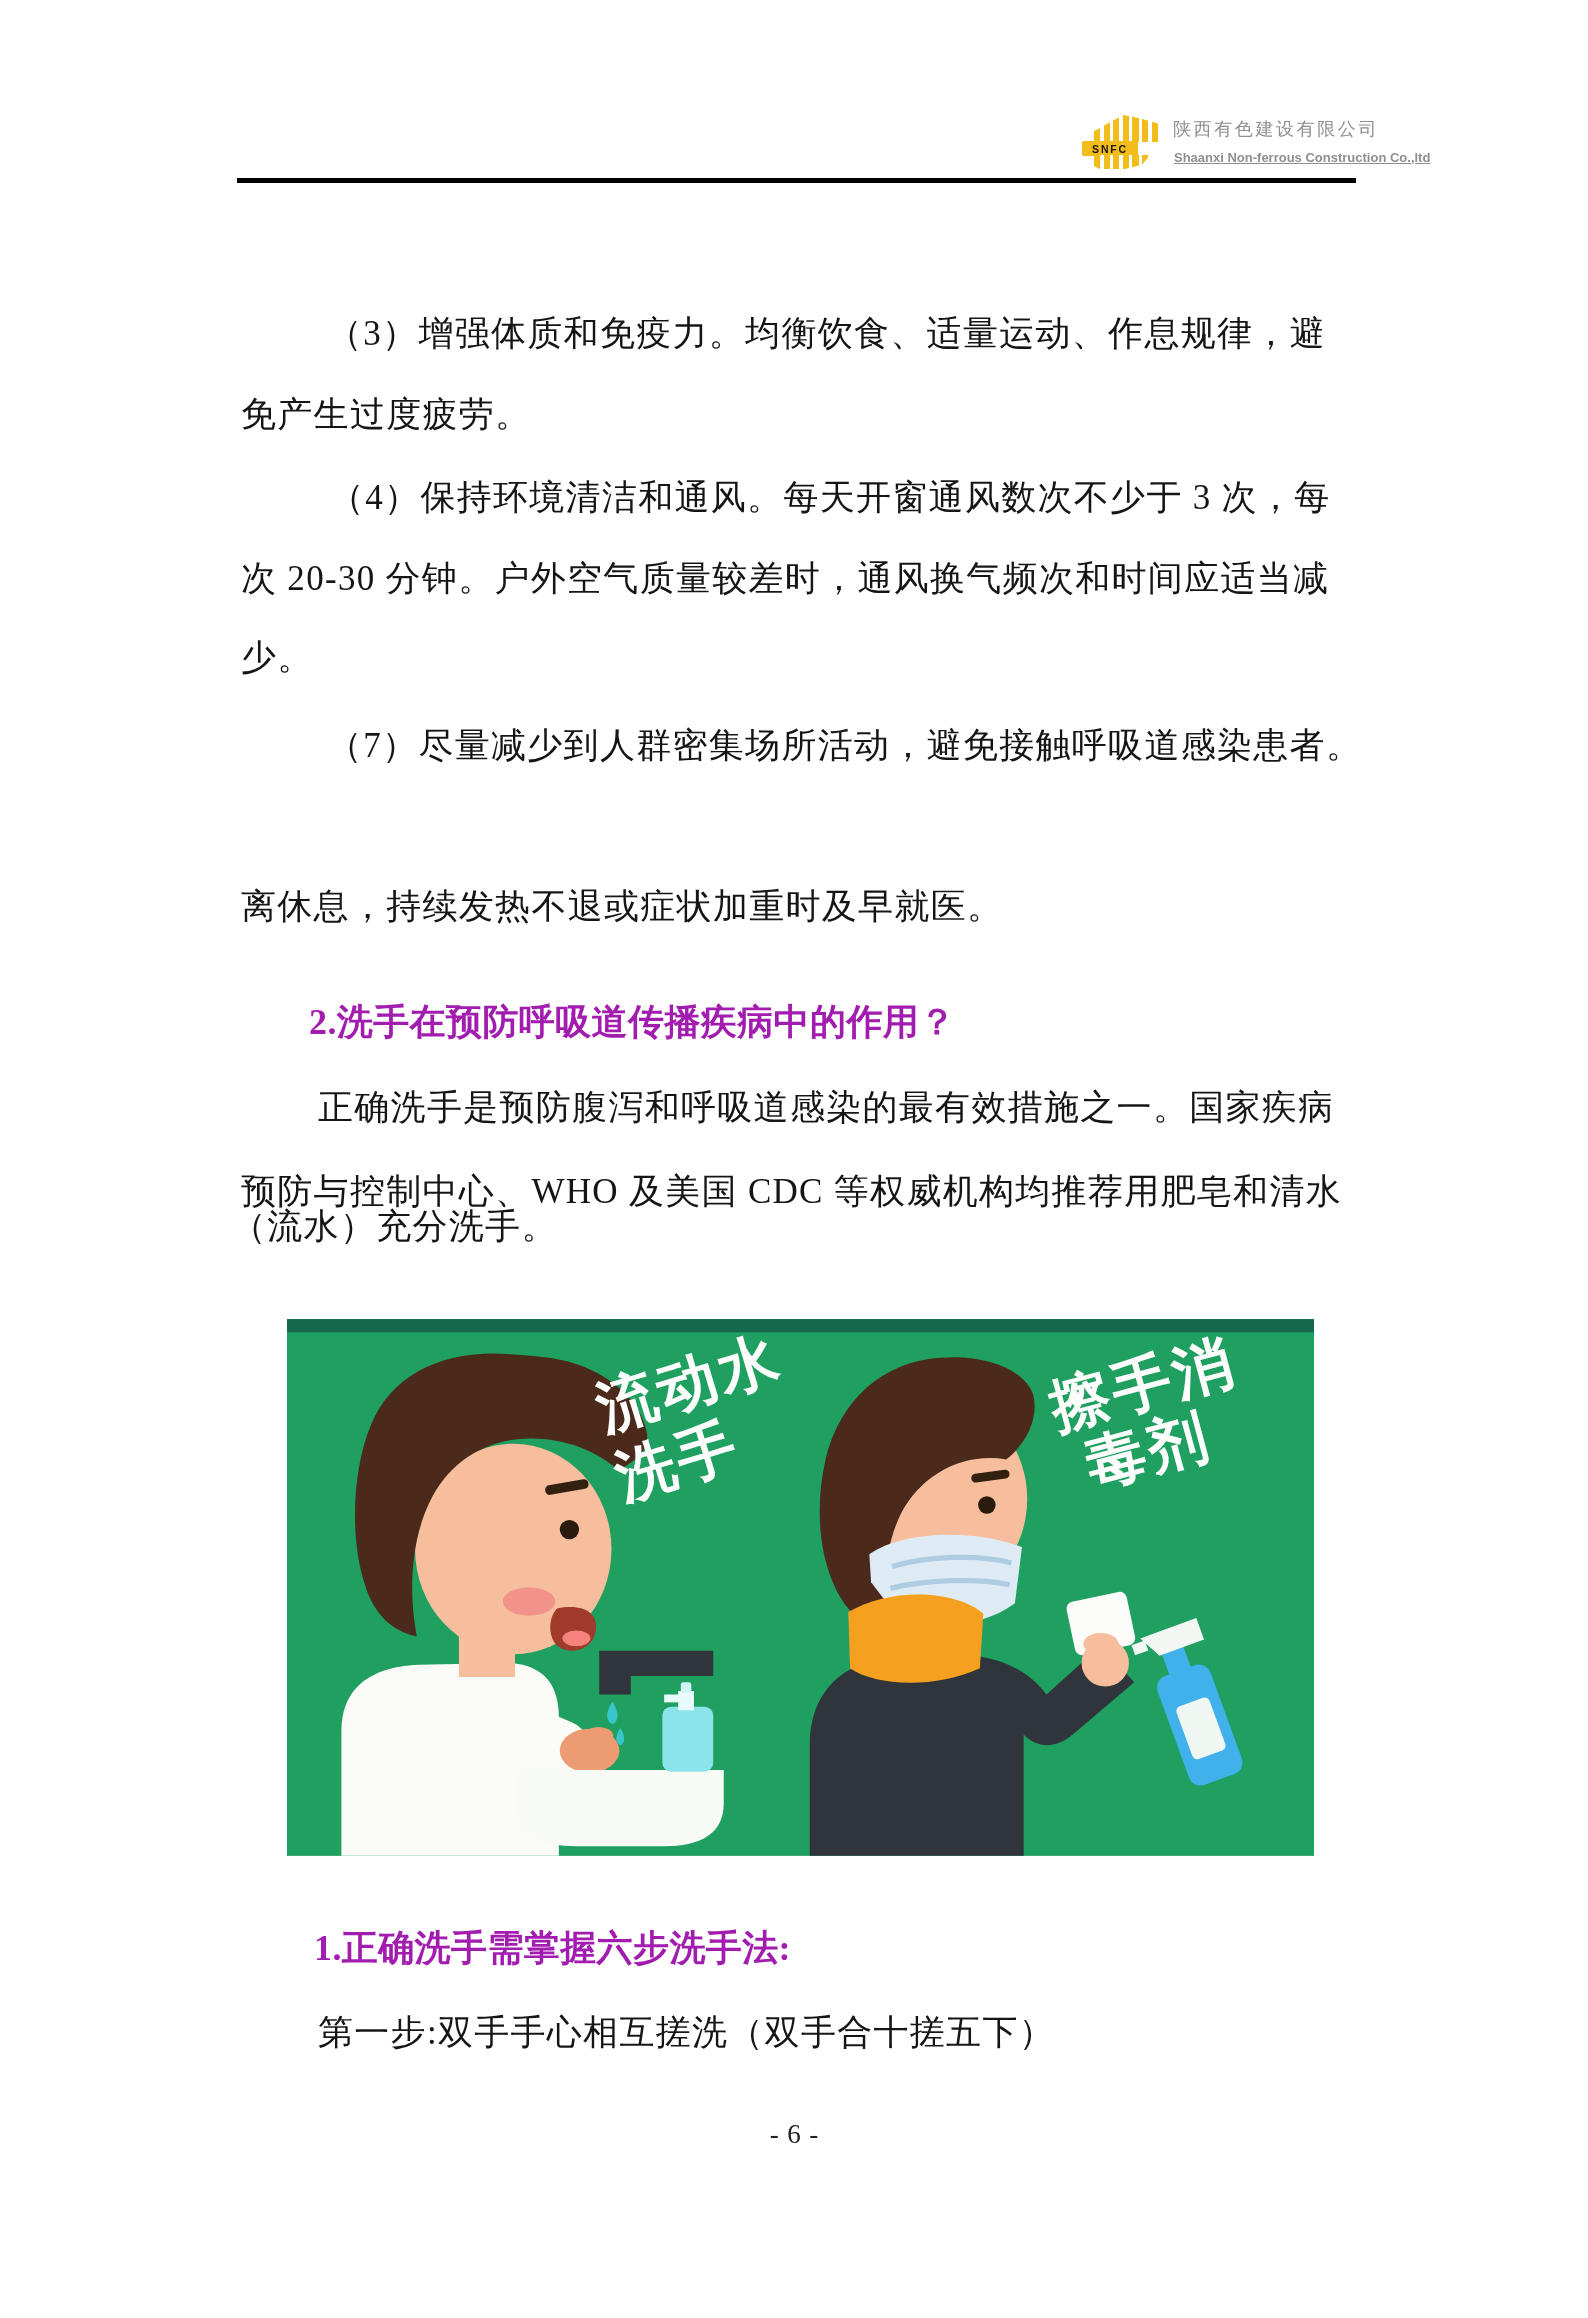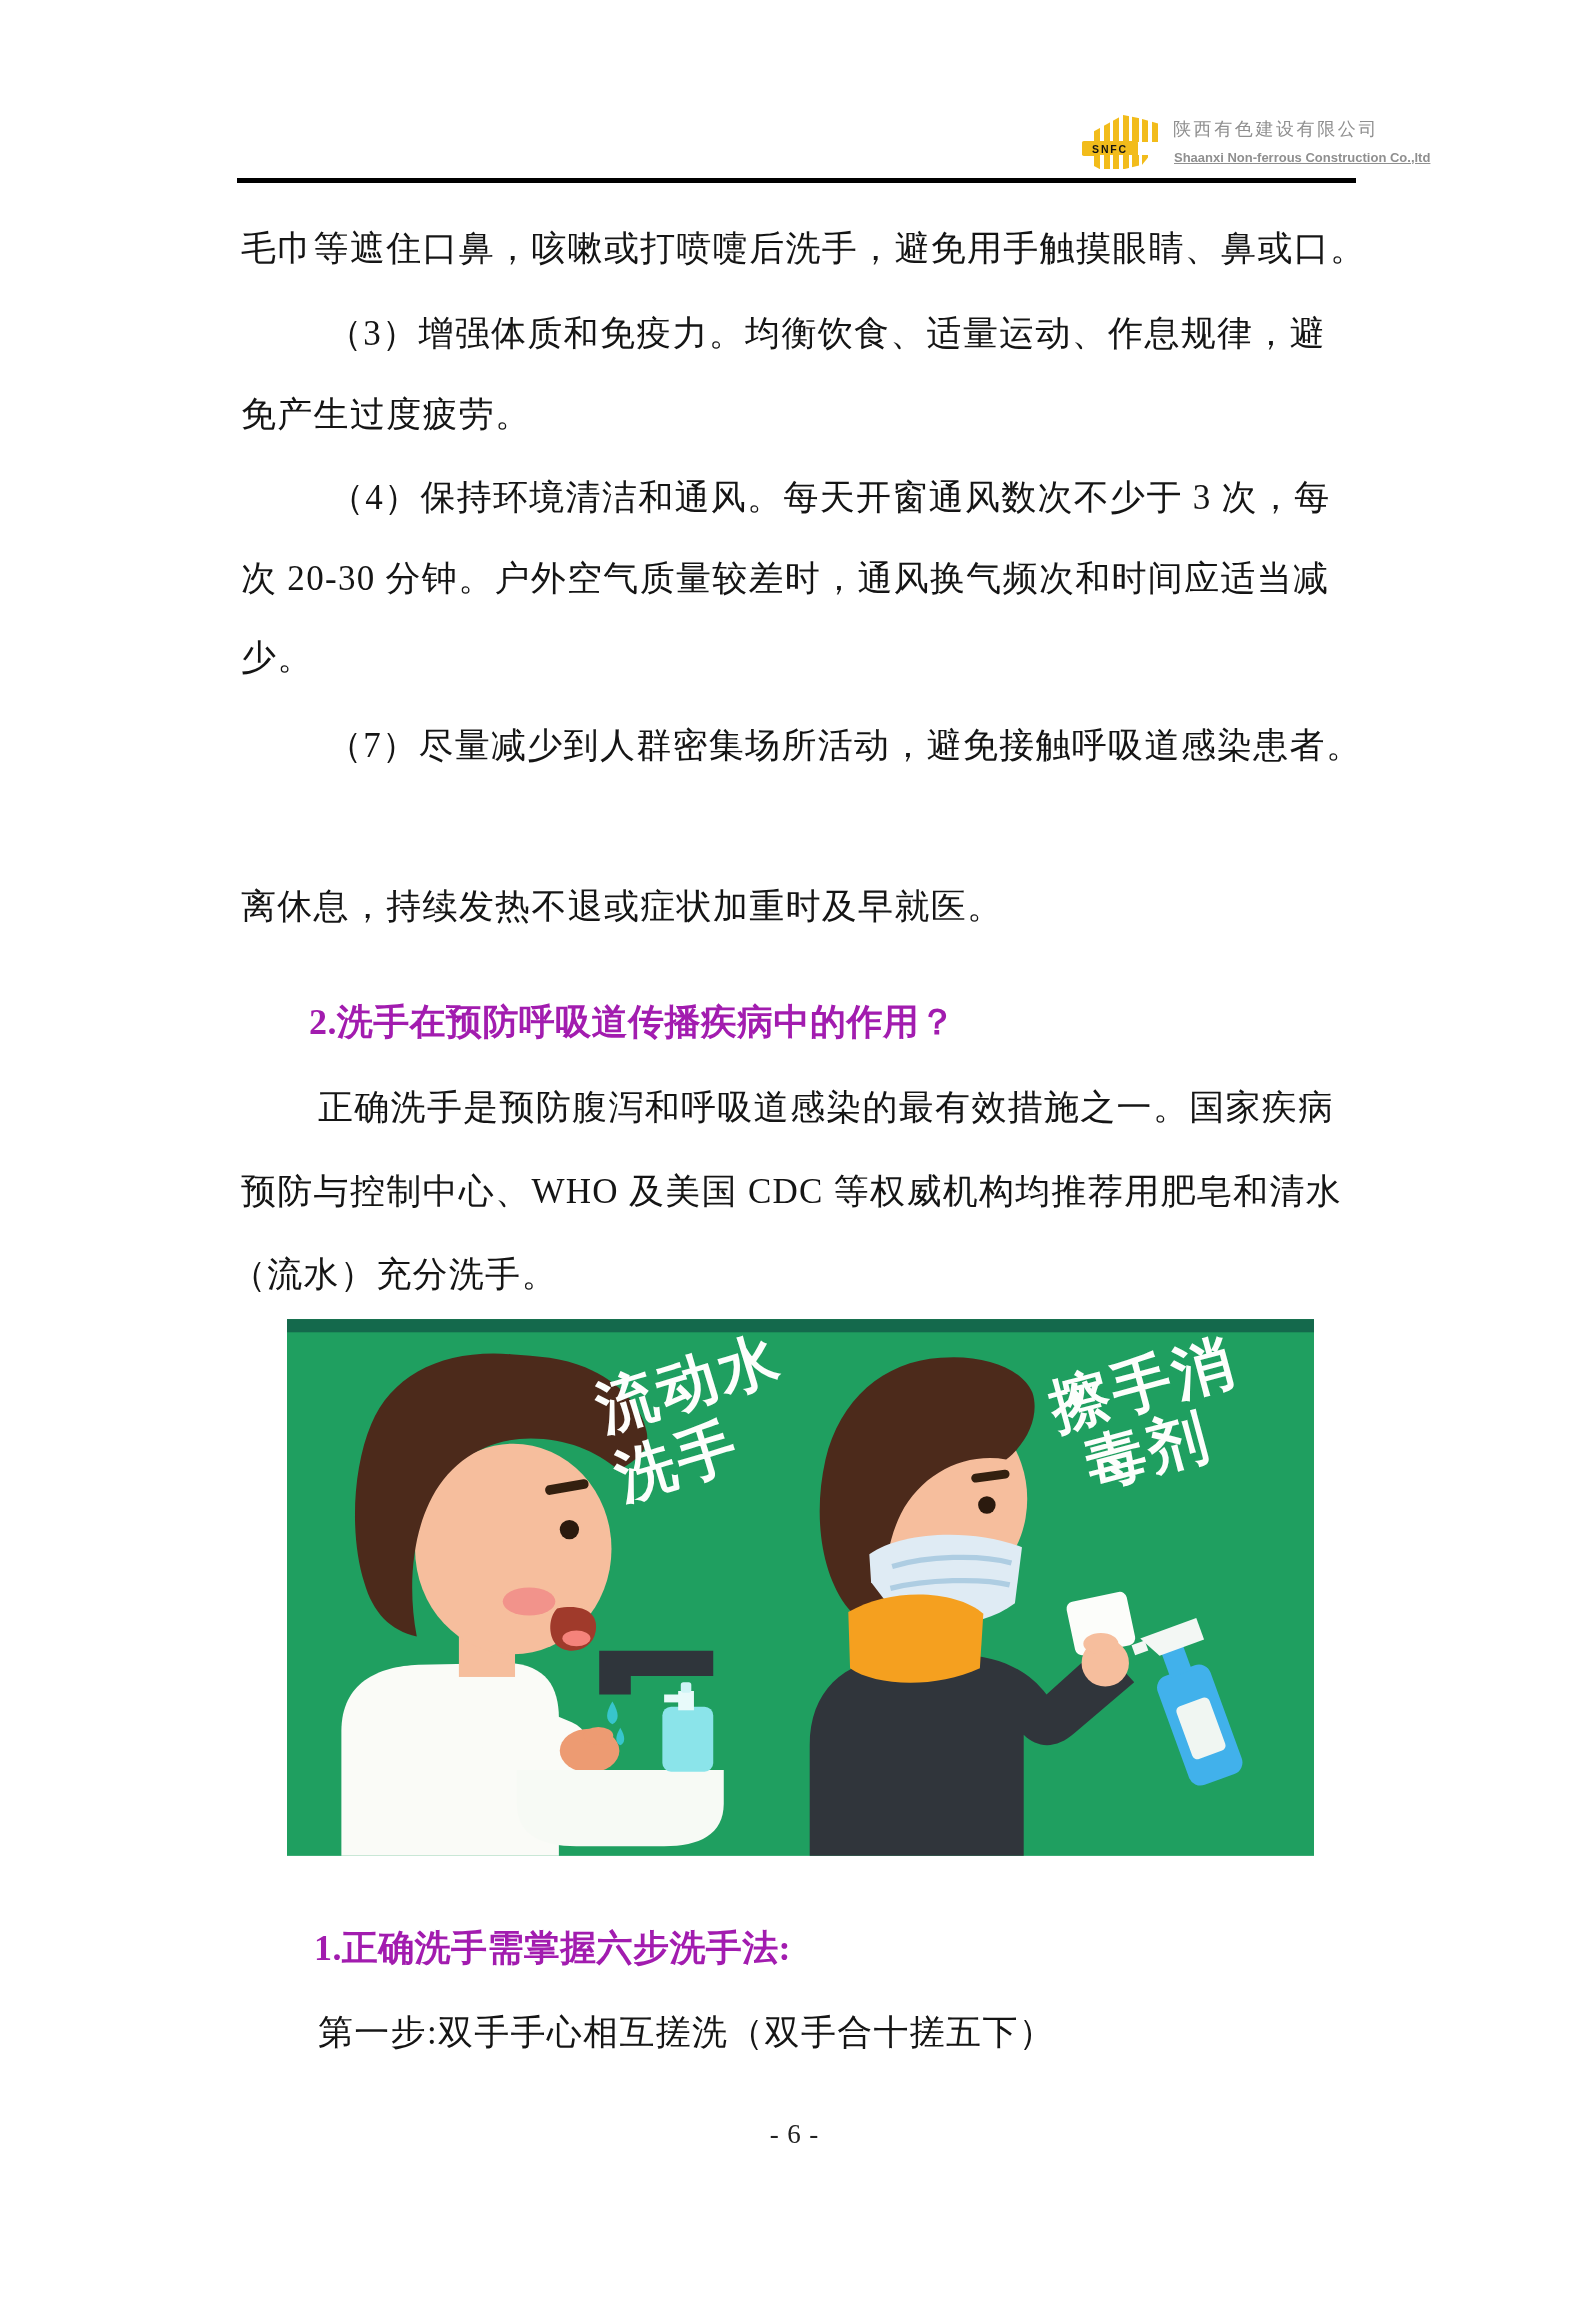--- a/index.html
+++ b/index.html
@@ -76,32 +76,31 @@
     <div class="logo-bars-top"></div>
     <div class="logo-band">
       <span>SNFC</span>
     </div>
     <div class="logo-bars-bottom"></div>
     <div class="company-cn">陕西有色建设有限公司</div>
     <div class="company-en">Shaanxi Non-ferrous Construction Co.,ltd</div>
   </div>
   <div class="header-rule"></div>
 
-  <div class="line" style="left:241px;top:225px">毛巾等遮住口鼻，咳嗽或打喷嚏后洗手，避免用手触摸眼睛、鼻或口。</div>
   <div class="line" style="left:327px;top:310px">（3）增强体质和免疫力。均衡饮食、适量运动、作息规律，避</div>
   <div class="line" style="left:241px;top:391px">免产生过度疲劳。</div>
   <div class="line" style="left:329px;top:474px">（4）保持环境清洁和通风。每天开窗通风数次不少于 3 次，每</div>
   <div class="line" style="left:241px;top:555px">次 20-30 分钟。户外空气质量较差时，通风换气频次和时间应适当减</div>
   <div class="line" style="left:241px;top:634px">少。</div>
   <div class="line" style="left:327px;top:722px">（7）尽量减少到人群密集场所活动，避免接触呼吸道感染患者。</div>
   <div class="line" style="left:241px;top:883px">离休息，持续发热不退或症状加重时及早就医。</div>
   <div class="line h" style="left:309px;top:999px">2.洗手在预防呼吸道传播疾病中的作用？</div>
   <div class="line" style="left:241px;top:1168px">预防与控制中心、WHO 及美国 CDC 等权威机构均推荐用肥皂和清水</div>
   <div class="line" style="left:318px;top:1084px">正确洗手是预防腹泻和呼吸道感染的最有效措施之一。国家疾病</div>
-  <div class="line" style="left:231px;top:1251px">（流水）充分洗手。</div>
+  <div class="line" style="left:231px;top:1203px">（流水）充分洗手。</div>
   <div class="line h" style="left:314px;top:1925px">1.正确洗手需掌握六步洗手法:</div>
   <div class="line" style="left:318px;top:2009px">第一步:双手手心相互搓洗（双手合十搓五下）</div>
 
   <figure class="illustration">
     <svg viewBox="0 0 1171 612" width="1027" height="537" xmlns="http://www.w3.org/2000/svg">
       <rect x="0" y="0" width="1171" height="612" fill="#1F9F60"></rect>
       <rect x="0" y="0" width="1171" height="15" fill="#14694C"></rect>
 
       <g>
         <path d="M 62,612 L 62,470 C 62,414 104,396 150,394 L 252,392 C 296,394 310,420 310,455 L 310,612 Z" fill="#FAFBF7"></path>

